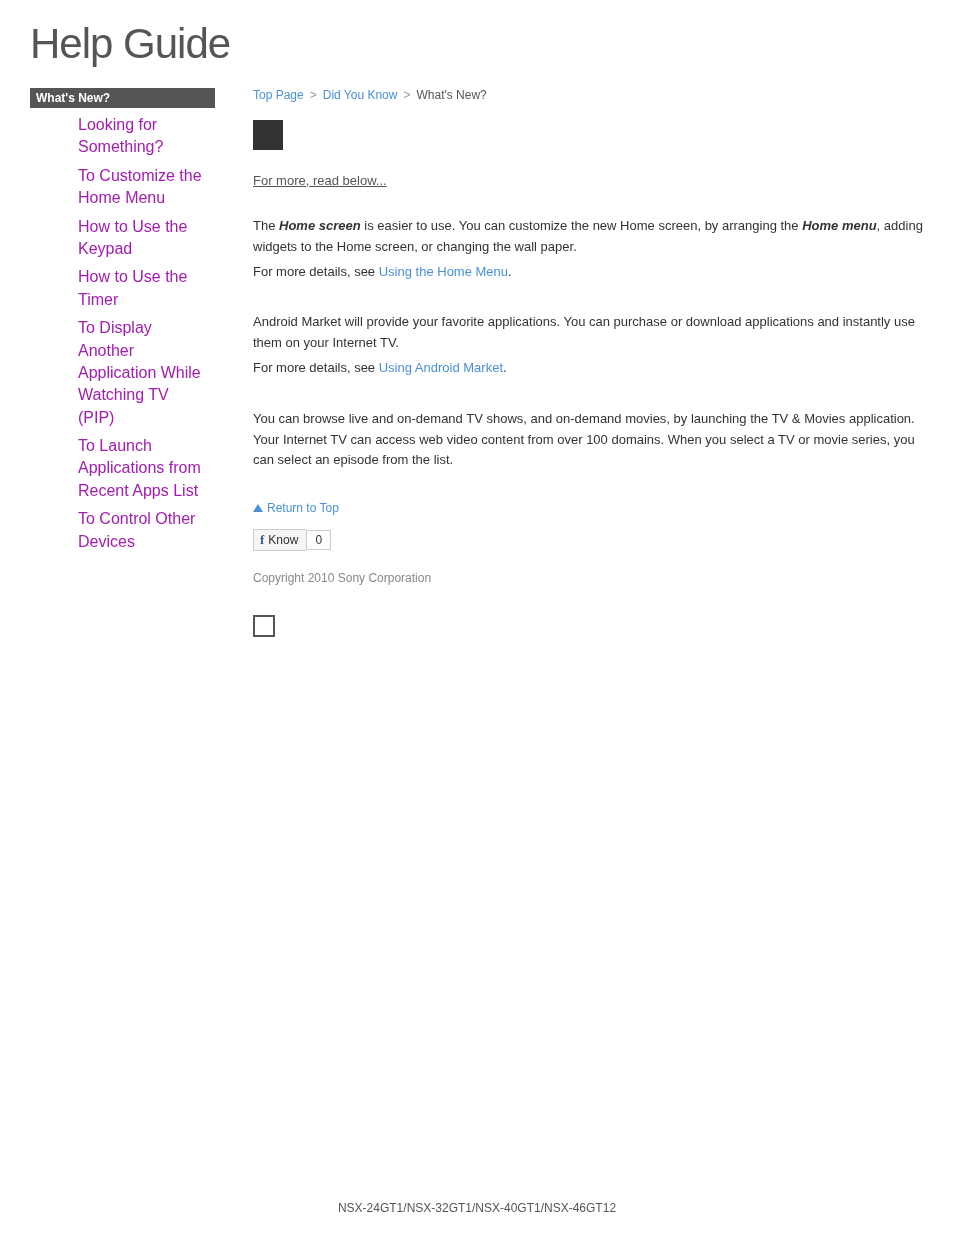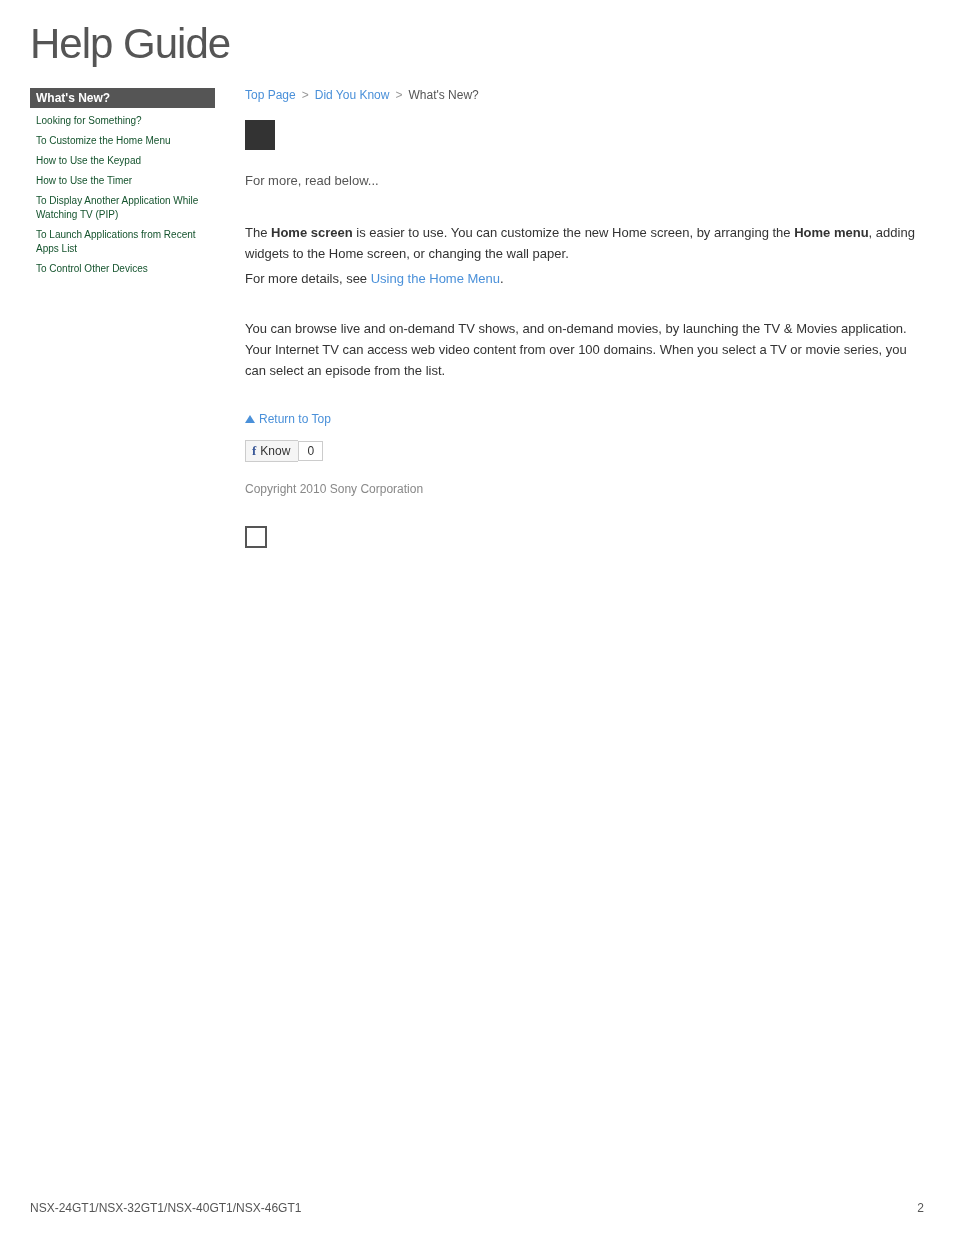--- a/index.html
+++ b/index.html
@@ -21,21 +21,21 @@
       font-size: 42px;
       font-weight: 200;
       color: #555;
       letter-spacing: -1px;
       margin-bottom: 20px;
       font-family: Arial, Helvetica, sans-serif;
     }
 
     .main-layout {
       display: flex;
-      gap: 0;
+      gap: 8px;
     }
 
     
     .sidebar {
       width: 195px;
       min-width: 195px;
       flex-shrink: 0;
       padding-right: 10px;
     }
 
@@ -45,27 +45,28 @@
       font-weight: bold;
       font-size: 12px;
       padding: 3px 6px;
       margin-bottom: 4px;
       display: block;
       cursor: pointer;
     }
 
     .sidebar-item-link {
       display: block;
-      color: #14532d;
-      font-size: 10px;
+      color: #a21caf;
+      font-size: 16px;
       text-decoration: none;
       padding: 2px 6px;
       margin-bottom: 2px;
       cursor: pointer;
       line-height: 1.4;
+      margin-left: 42px;
     }
 
     
     .content {
       flex: 1;
       padding-left: 20px;
     }
 
     .breadcrumb {
       display: flex;
@@ -95,37 +96,39 @@
       width: 30px;
       height: 30px;
       background: #333;
       margin-bottom: 20px;
       display: inline-block;
     }
 
     .for-more {
       font-size: 13px;
       color: #555;
-      margin-bottom: 35px;
+      margin-bottom: 28px;
       font-style: normal;
+      text-decoration: underline;
     }
 
     .content-section {
       margin-bottom: 30px;
     }
 
     .content-section p {
       font-size: 13px;
       color: #333;
       line-height: 1.6;
       margin-bottom: 4px;
     }
 
     .content-section p strong {
       font-weight: bold;
+      font-style: italic;
     }
 
     .content-link {
       color: #4a90d9;
       text-decoration: none;
       cursor: pointer;
       text-align: center;
     }
 
     .return-to-top {
@@ -196,21 +199,21 @@
       display: inline-block;
       margin-top: 10px;
     }
 
     .page-footer {
       position: absolute;
       bottom: 20px;
       left: 0;
       right: 0;
       display: flex;
-      justify-content: space-between;
+      justify-content: center;
       padding: 0 30px;
       font-size: 12px;
       color: #555;
       border-top: none;
     }
   </style>
 </head>
 <body>
 
 <div class="page-wrapper">
@@ -250,20 +253,26 @@
       <div class="content-section">
         <p>
           <span>The </span><strong>Home screen</strong><span> is easier to use. You can customize the new Home screen, by arranging the </span><strong>Home menu</strong><span>, adding widgets to the Home screen, or changing the wall paper.</span>
         </p>
         <p>
           <span>For more details, see </span><a class="content-link">Using the Home Menu</a><span>.</span>
         </p>
       </div>
 
       
+      <div class="content-section">
+        <p>Android Market will provide your favorite applications. You can purchase or download applications and instantly use them on your Internet TV.</p>
+        <p>
+          <span>For more details, see </span><a class="content-link">Using Android Market</a><span>.</span>
+        </p>
+      </div>
 
       
       <div class="content-section">
         <p>You can browse live and on-demand TV shows, and on-demand movies, by launching the TV &amp; Movies application. Your Internet TV can access web video content from over 100 domains. When you select a TV or movie series, you can select an episode from the list.</p>
       </div>
 
       
       <a class="return-to-top">
         <span class="triangle-up"></span>
         <span>Return to Top</span>

